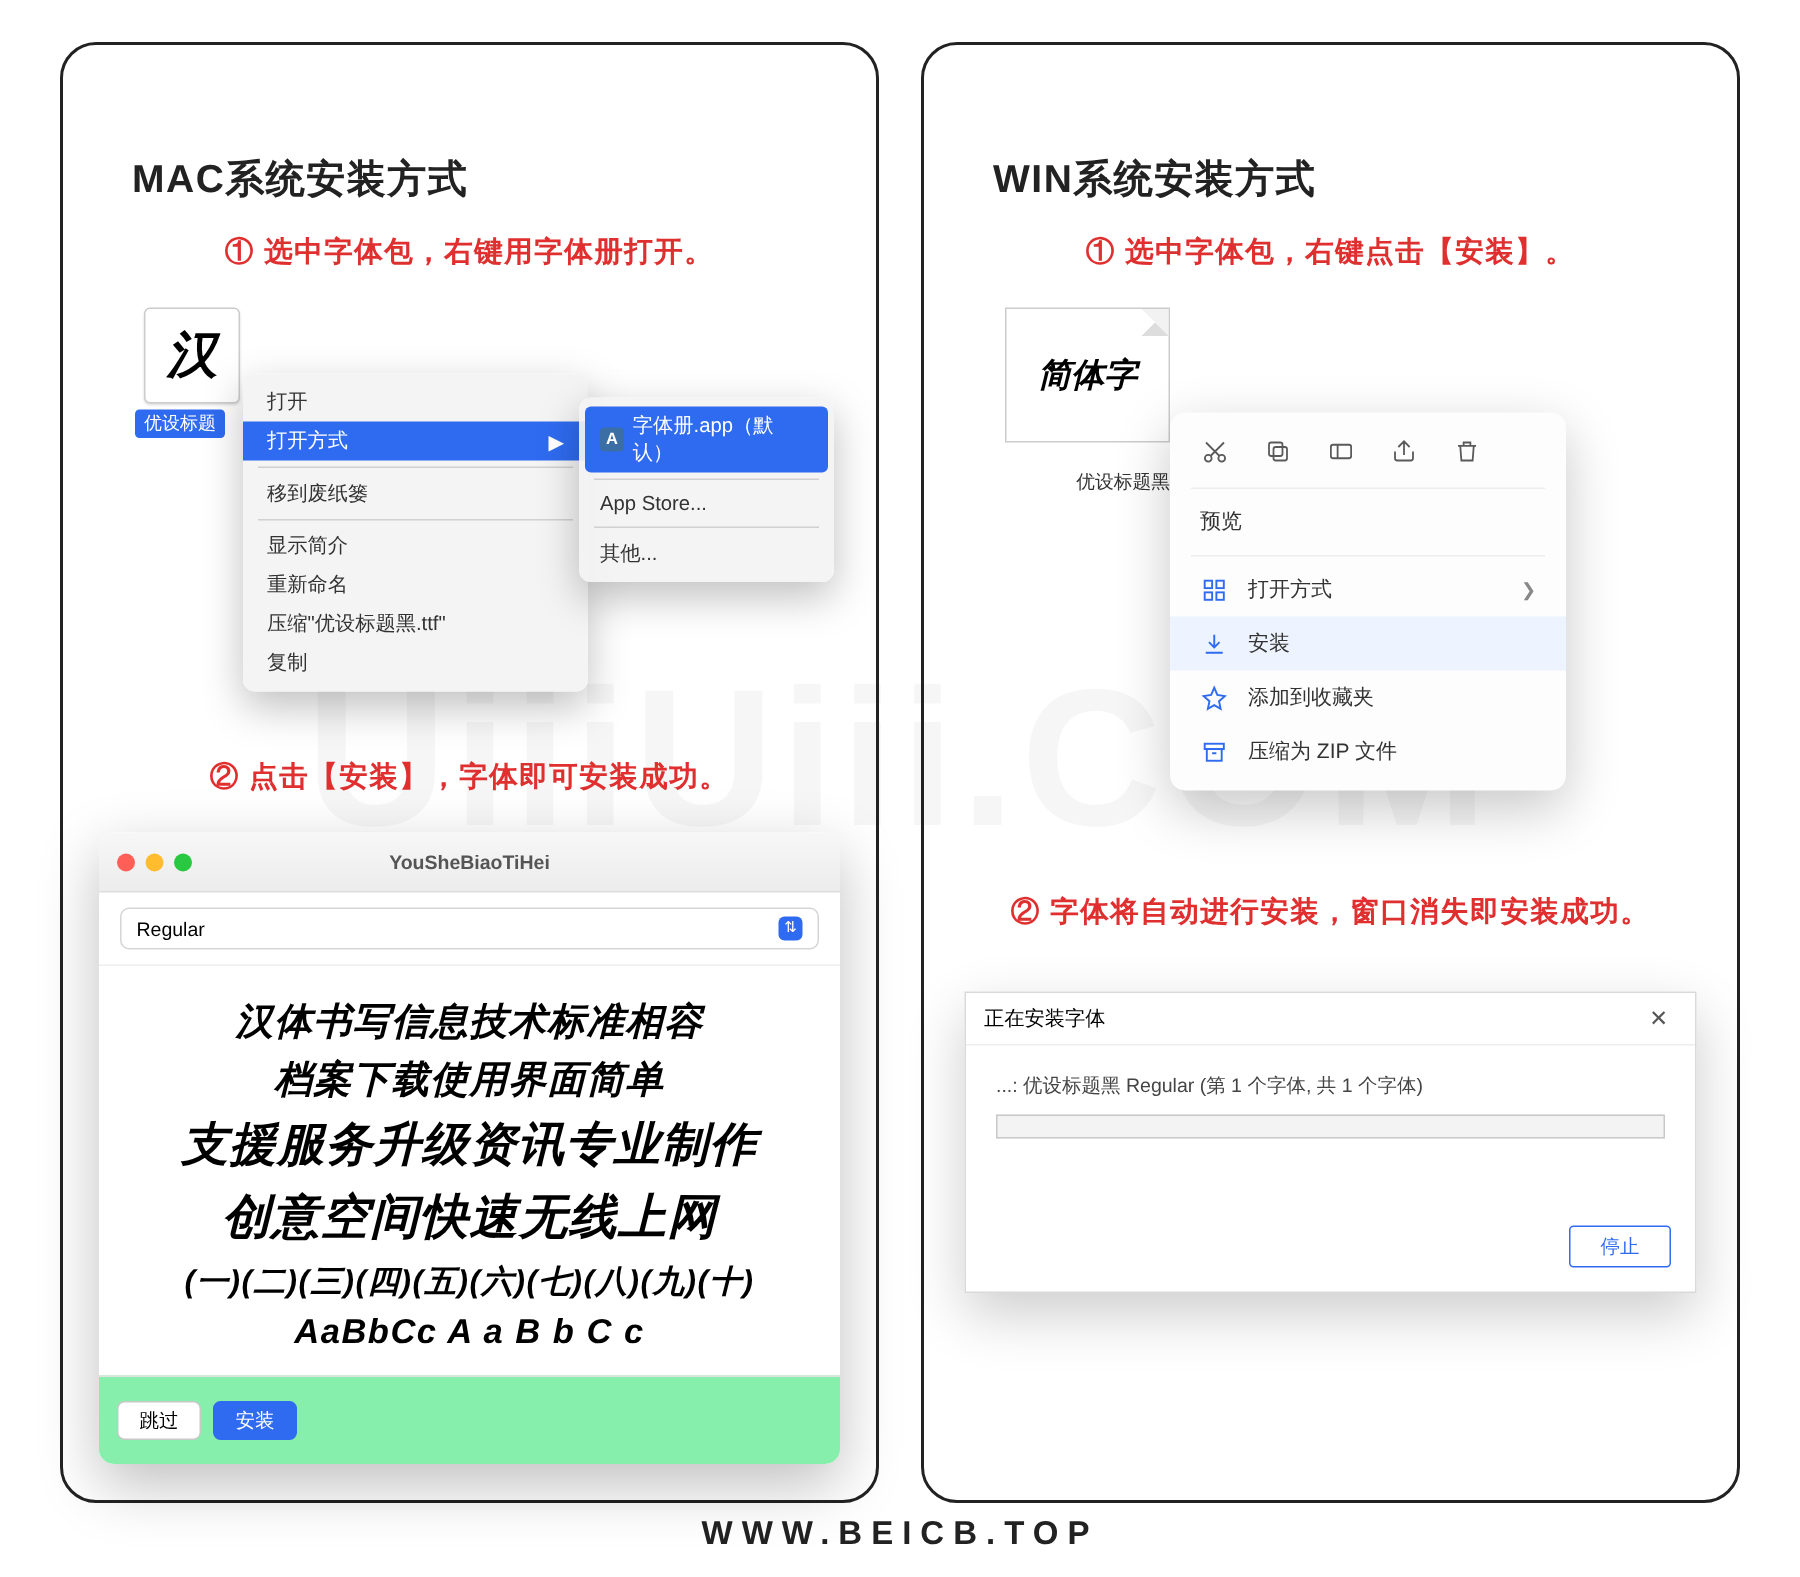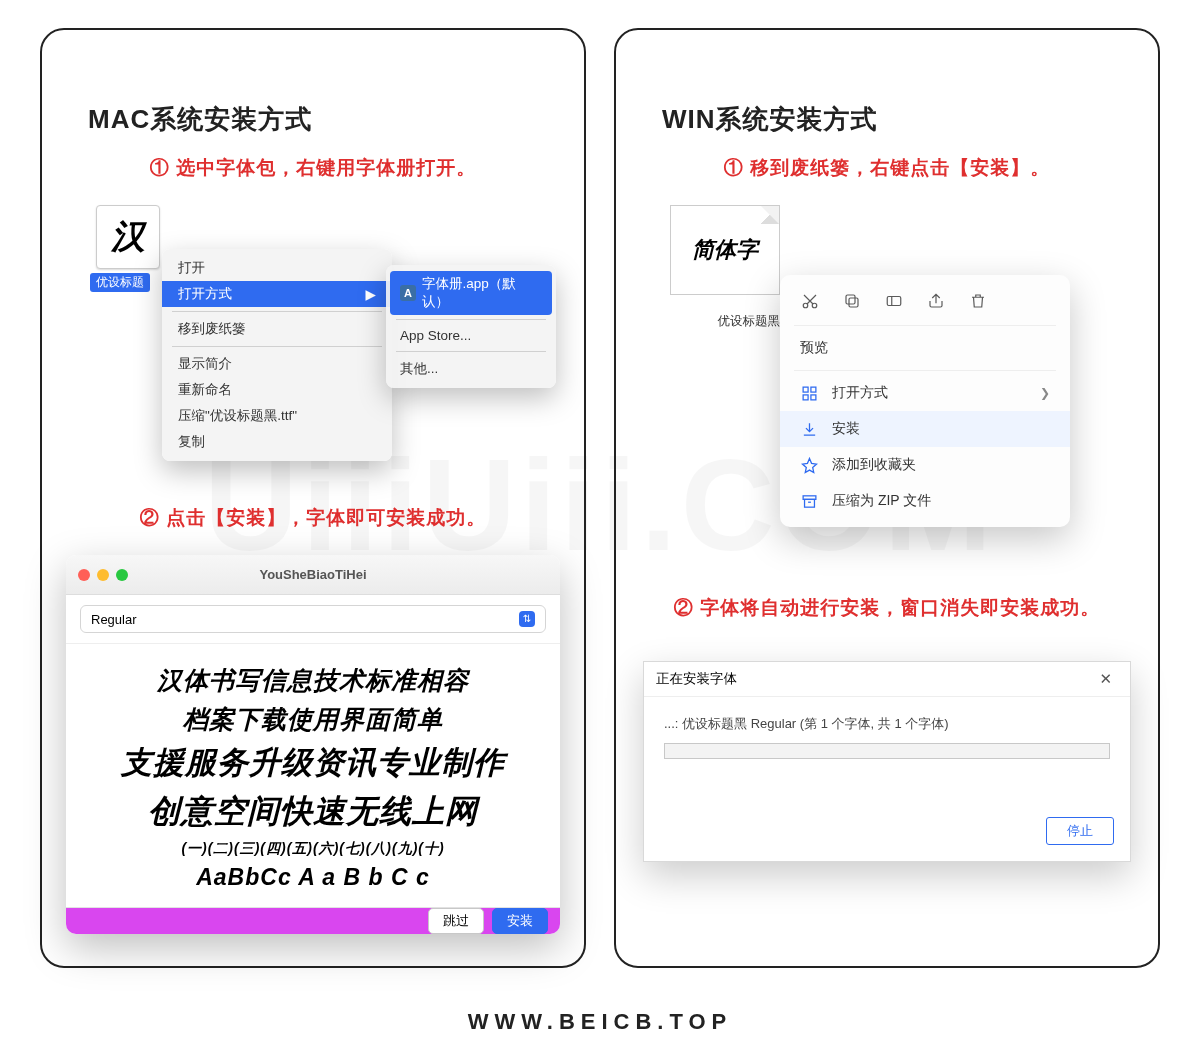--- a/index.html
+++ b/index.html
@@ -101,22 +101,22 @@
   .fb-select {
     width:100%; border:1px solid #d5d5d5; border-radius:6px;
     padding:5px 10px; font-size:13px; display:flex; justify-content:space-between; align-items:center;
     background:#fff;
     gap:16px;
   }
   .fb-select .chevs { width:16px; height:16px; background:#2f6bf0; border-radius:4px; display:flex; align-items:center; justify-content:center; color:#fff; font-size:10px; line-height:1;}
   .fb-preview { padding: 14px 18px 10px 18px; text-align:center; }
   .fb-preview div { margin: 6px 0; font-weight:900; font-style:italic; letter-spacing:1px; }
   .pv1{font-size:25px;} .pv2{font-size:25px;} .pv3{font-size:31px;} .pv4{font-size:32px;}
-  .pv5{font-size:14px; font-weight:400; font-style:normal;} .pv6{font-size:23px; letter-spacing:3px;}
-  .fb-footer { background:#d946ef; border-top:1px solid #e2e2e2; padding:0 12px; display:flex; justify-content:flex-end; gap:8px;}
+  .pv5{font-size:21px; font-weight:400; font-style:normal;} .pv6{font-size:23px; letter-spacing:3px;}
+  .fb-footer { background:#86efac; border-top:1px solid #e2e2e2; padding:16px 12px; display:flex; justify-content:flex-start; gap:8px;}
   .mac-btn { font-size:13px; padding:3px 14px; border-radius:5px; border:1px solid #c8c8c8; background:#fff;}
   .mac-btn.primary { background:#2f6bf0; color:#fff; border-color:#2f6bf0;}
   
   .win-block1 { position: relative; height: 350px; }
   .win-thumb-wrap { position:absolute; top:0; left:30px; text-align:right; }
   .win-thumb {
     width:110px; height:90px; background:#fff; border:1px solid #ccc;
     display:flex; align-items:center; justify-content:center;
     font-size:22px; font-weight:900; font-style:italic;
     position:relative;
@@ -125,21 +125,21 @@
     content:""; position:absolute; top:0; right:0; width:0; height:0;
     border-top:18px solid #f2f2f2; border-left:18px solid transparent;
   }
   .win-thumb::before{
     content:""; position:absolute; top:0; right:0; width:18px; height:18px;
     background:linear-gradient(135deg,#fff 50%,#ddd 50%);
   }
   .win-thumb-label { font-size:12.5px; color:#333; margin-top:18px; }
   .win-menu {
     position:absolute; top:70px; left:140px;
-    width:290px; background:#fdfdfd;
+    width:264px; background:#fdfdfd;
     border-radius:10px;
     box-shadow:0 12px 36px rgba(0,0,0,.22);
     padding:8px 0 8px 0;
     font-size:14px;
   }
   .win-toolbar {
     display:flex; gap:22px; padding:8px 20px 10px 20px;
     color:#5a5a5a;
   }
   .win-toolbar .ic { width:20px; height:20px; display:flex; align-items:center; justify-content:center; }
@@ -249,21 +249,21 @@
       <div class="fb-footer">
         <button class="mac-btn">跳过</button>
         <button class="mac-btn primary">安装</button>
       </div>
     </div>
   </div>
 
   <div class="panel">
     <div class="panel-title">WIN系统安装方式</div>
 
-    <div class="step">① 移到废纸篓，右键点击【安装】。</div>
+    <div class="step">① 选中字体包，右键点击【安装】。</div>
 
     <div class="win-block1">
       <div class="win-thumb-wrap">
         <div class="win-thumb">简体字</div>
         <div class="win-thumb-label">优设标题黑</div>
       </div>
 
       <div class="win-menu">
         <div class="win-toolbar">
           <span class="ic">

